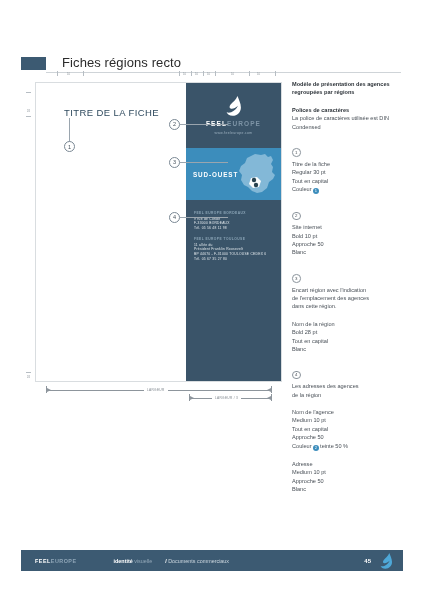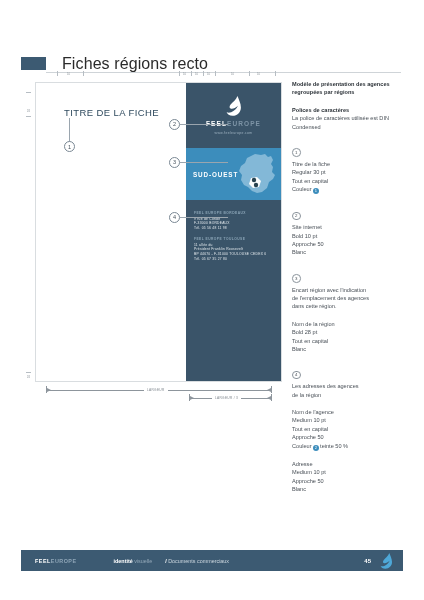--- a/index.html
+++ b/index.html
@@ -17,21 +17,21 @@
   }
 
   
   .header { position: absolute; left: 0; top: 26px; width: 424px; height: 26px; }
   .header-swatch {
     position: absolute; left: 21px; top: 31px;
     width: 25px; height: 13px; background: #3c5a72;
   }
   .header-title {
     position: absolute; left: 62px; top: 29px;
-    font-size: 16px; color: #2b2b2b; letter-spacing: .1px;
+    font-size: 13px; color: #2b2b2b; letter-spacing: .1px;
     white-space: nowrap;
   }
   .header-rule {
     position: absolute; left: 46px; top: 45.5px;
     width: 355px; height: 1px; background: #cfd4d8;
   }
 
   
   .artboard {
     position: absolute; left: 35px; top: 82px;

